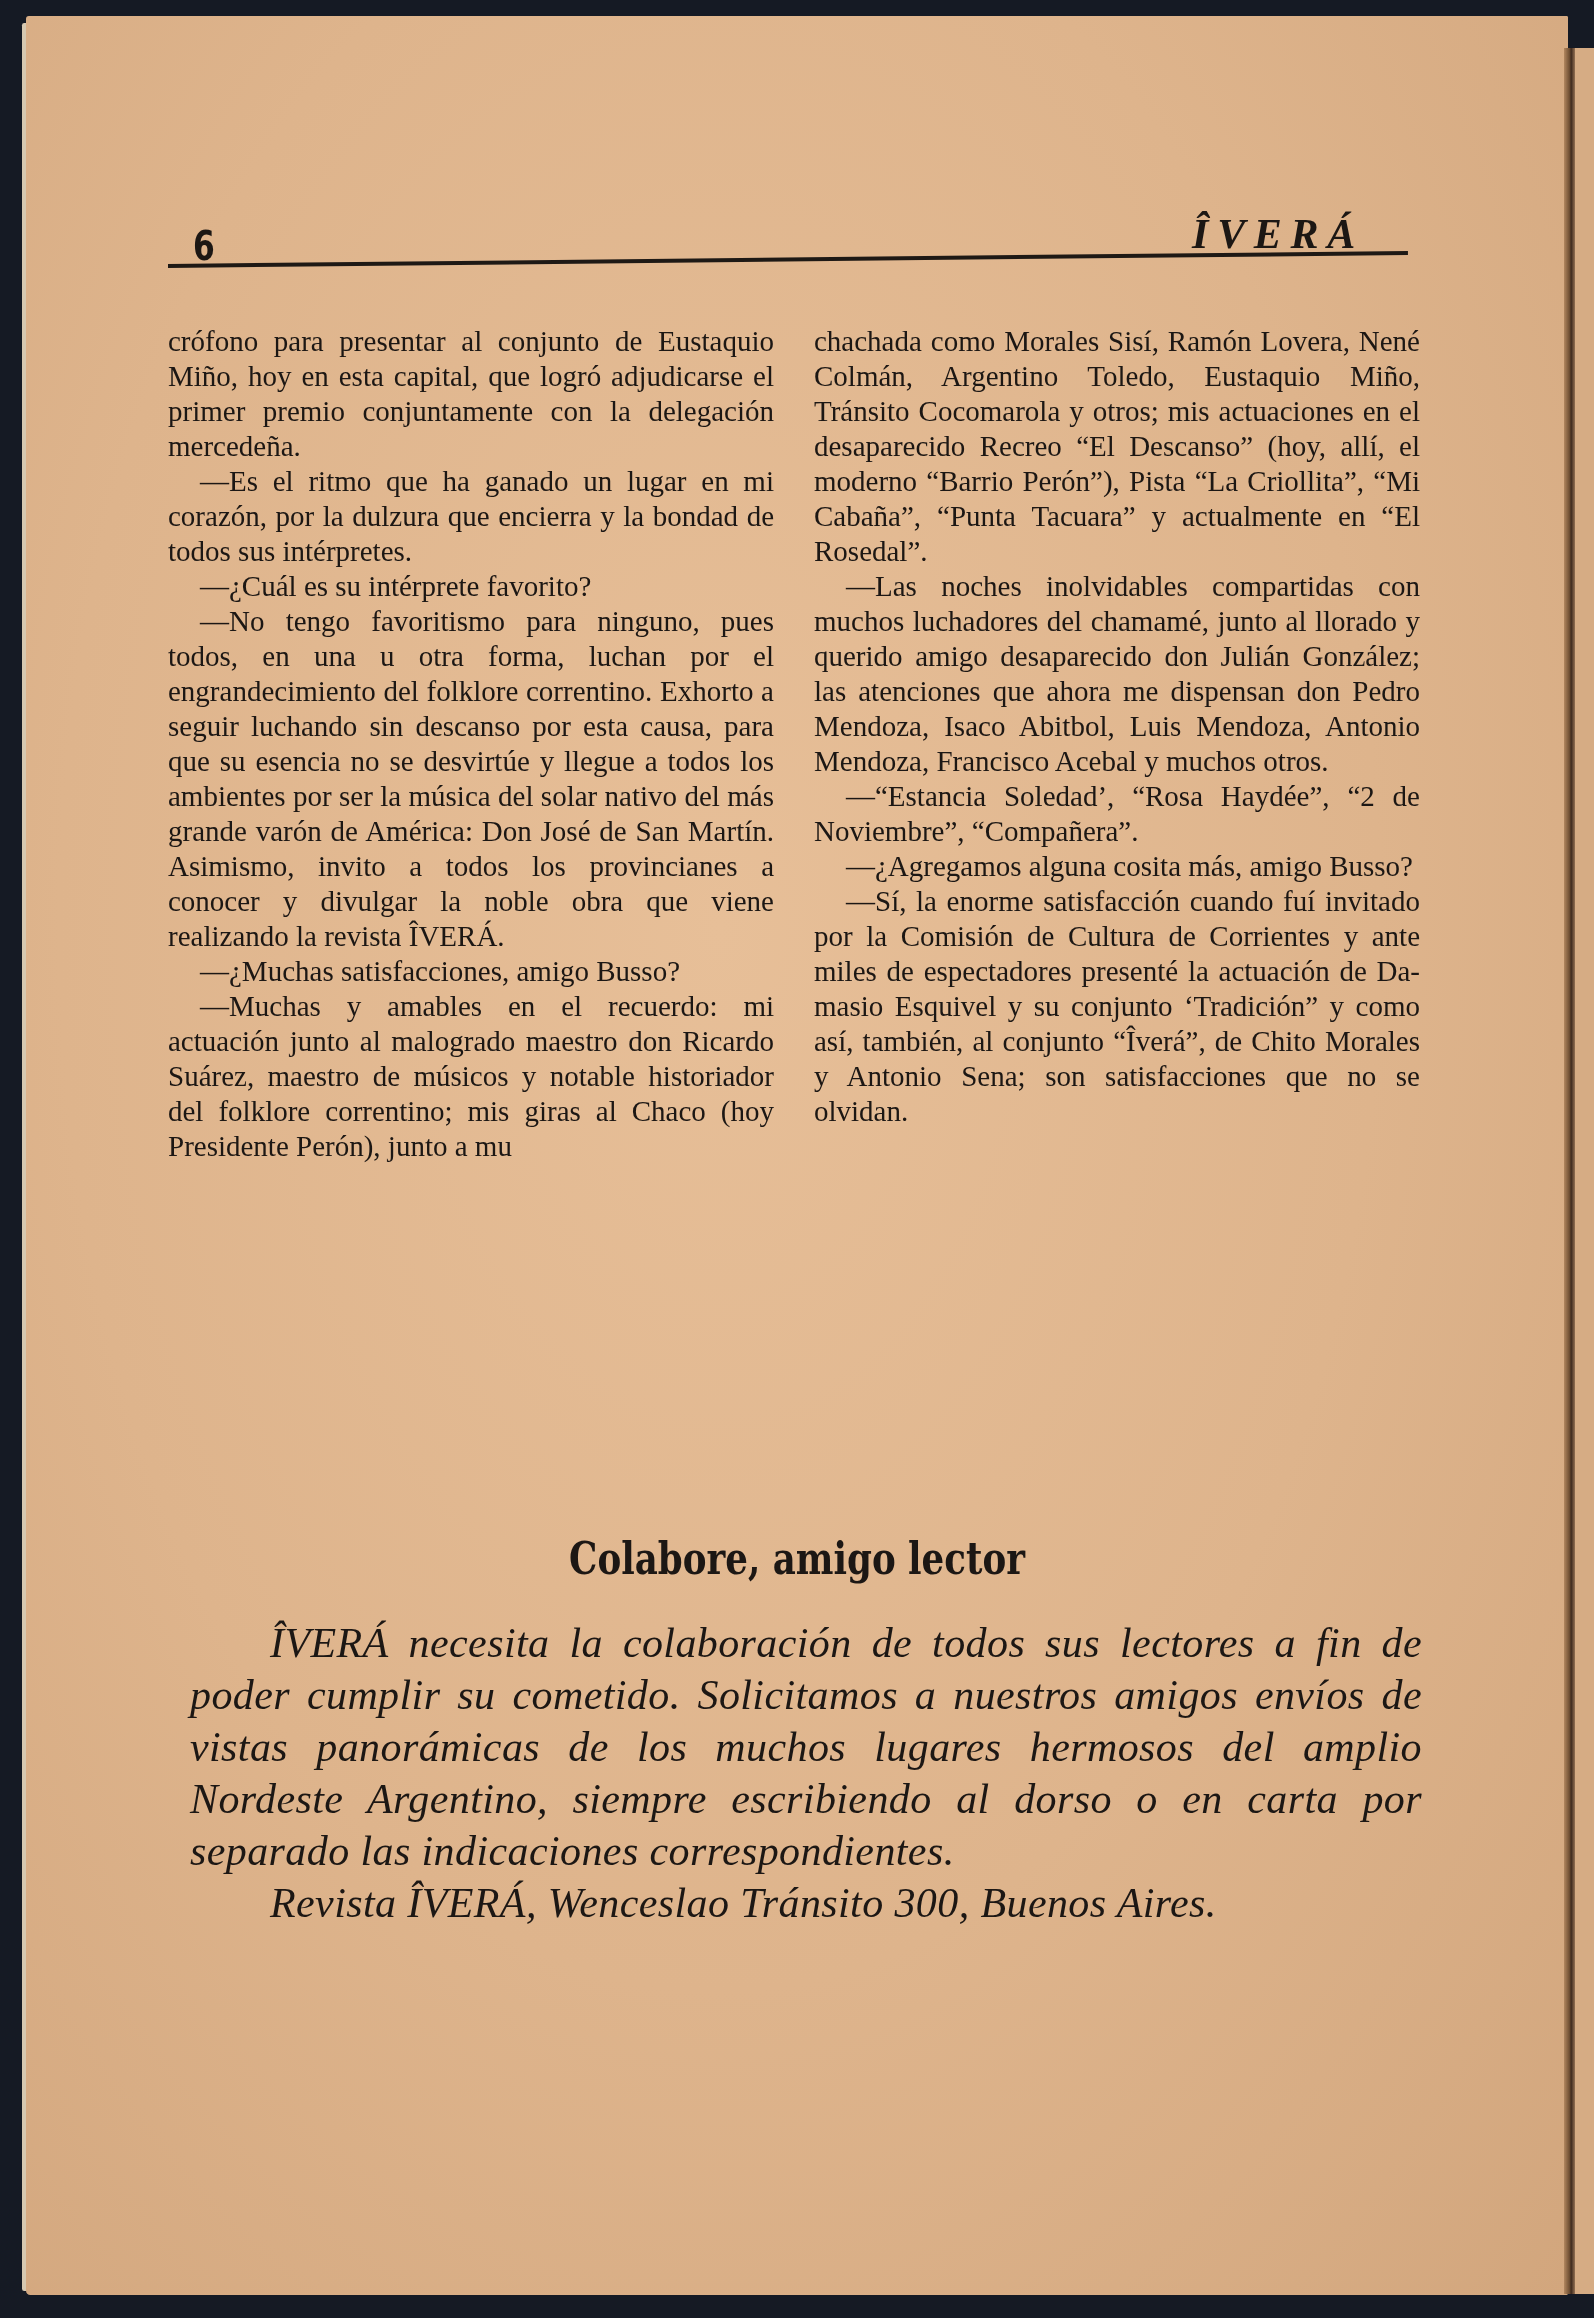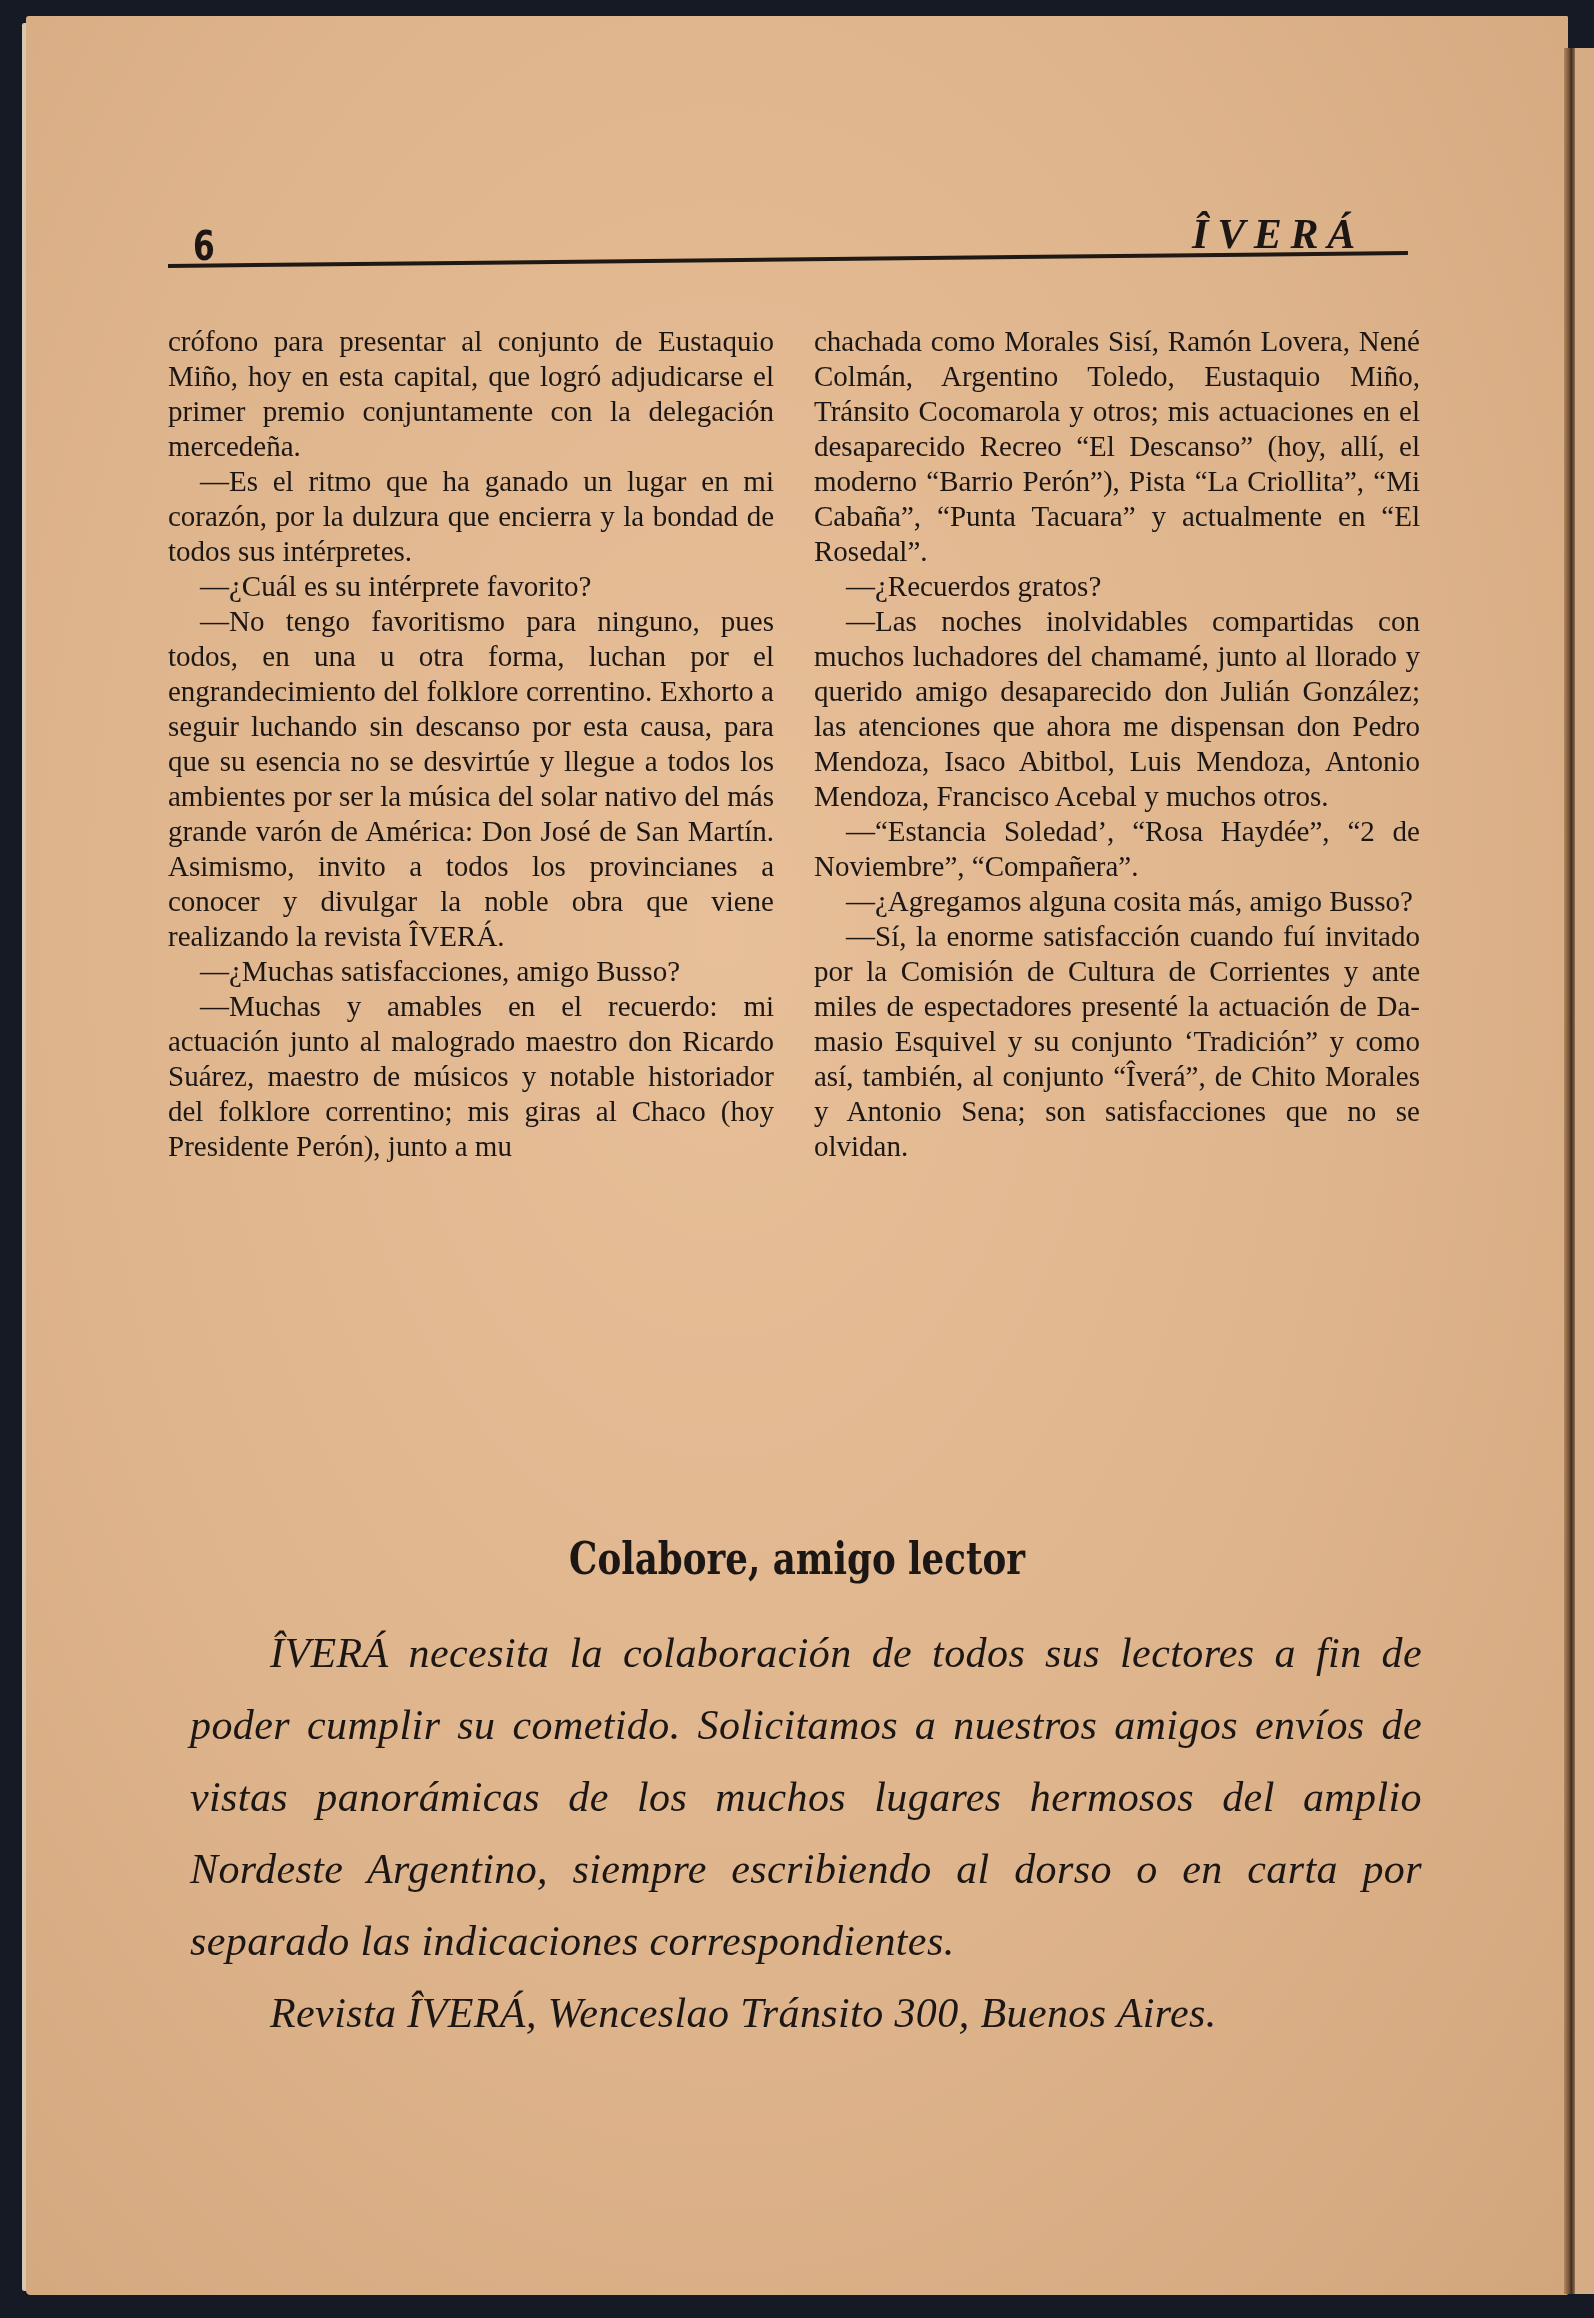--- a/index.html
+++ b/index.html
@@ -59,21 +59,21 @@
     .section-title {
       position: absolute; left: 0; width: 1594px; top: 1536px;
       text-align: center;
       font-family: "DejaVu Serif Condensed", "DejaVu Serif", serif;
       font-weight: bold; font-size: 45px; line-height: 1;
       transform: scaleX(0.88);
     }
     .italic-block {
       position: absolute; left: 190px; top: 1617px; width: 1232px;
       font-family: "Liberation Serif", serif;
-      font-style: italic; font-size: 42px; line-height: 72px;
+      font-style: italic; font-size: 42px; line-height: 52px;
       text-align: justify; letter-spacing: 0.4px;
     }
     .italic-block p { margin: 0; text-indent: 80px; }
   </style>
 </head>
 <body>
 
 <div class="page">
   <div class="header-num">6</div>
   <div class="header-title">ÎVERÁ</div>
@@ -86,21 +86,20 @@
   <p class="cont">crófono para presentar al conjunto de Eustaquio Miño, hoy en esta capital, que logró adjudicarse el primer premio conjuntamente con la delegación mer­cedeña.</p>
   <p class="a">—Es el ritmo que ha ganado un lugar en mi corazón, por la dulzura que encierra y la bondad de todos sus intérpretes.</p>
   <p class="q">—¿Cuál es su intérprete favorito?</p>
   <p class="a">—No tengo favoritismo para ningu­no, pues todos, en una u otra forma, luchan por el engrandecimiento del folklore correntino. Exhorto a seguir luchando sin descanso por esta causa, para que su esencia no se desvirtúe y llegue a todos los ambientes por ser la música del solar nativo del más grande varón de América: Don José de San Martín. Asimismo, invito a todos los provincianes a conocer y divulgar la noble obra que viene realizando la revista ÎVERÁ.</p>
   <p class="q">—¿Muchas satisfacciones, amigo Busso?</p>
   <p class="a">—Muchas y amables en el recuerdo: mi actuación junto al malogrado maes­tro don Ricardo Suárez, maestro de músicos y notable historiador del fol­klore correntino; mis giras al Chaco (hoy Presidente Perón), junto a mu­</p>
 </div>
 
 <div class="col right">
   <p class="cont">chachada como Morales Sisí, Ramón Lovera, Nené Colmán, Argentino Tole­do, Eustaquio Miño, Tránsito Cocoma­rola y otros; mis actuaciones en el des­aparecido Recreo “El Descanso” (hoy, allí, el moderno “Barrio Perón”), Pista “La Criollita”, “Mi Cabaña”, “Punta Tacuara” y actualmente en “El Rose­dal”.</p>
-  <p class="q">—¿Recuerdos gratos?</p>
   <p class="a">—Las noches inolvidables comparti­das con muchos luchadores del chama­mé, junto al llorado y querido amigo desaparecido don Julián González; las atenciones que ahora me dispensan don Pedro Mendoza, Isaco Abitbol, Luis Mendoza, Antonio Mendoza, Francisco Acebal y muchos otros.</p>
   <p class="a">—“Estancia Soledad’, “Rosa Hay­dée”, “2 de Noviembre”, “Compañera”.</p>
   <p class="q">—¿Agregamos alguna cosita más, amigo Busso?</p>
   <p class="a">—Sí, la enorme satisfacción cuando fuí invitado por la Comisión de Cultura de Corrientes y ante miles de espec­tadores presenté la actuación de Da­masio Esquivel y su conjunto ‘Tradi­ción” y como así, también, al conjunto “Îverá”, de Chito Morales y Antonio Sena; son satisfacciones que no se olvidan.</p>
 </div>
 
 <div class="section-title">Colabore, amigo lector</div>
 
 <div class="italic-block">
   <p>ÎVERÁ necesita la colaboración de todos sus lectores a fin de poder cumplir su cometido. Solicitamos a nuestros amigos envíos de vistas panorámicas de los muchos lugares hermosos del amplio Nordeste Argentino, siempre escri­biendo al dorso o en carta por separado las indicaciones correspondientes.</p>

